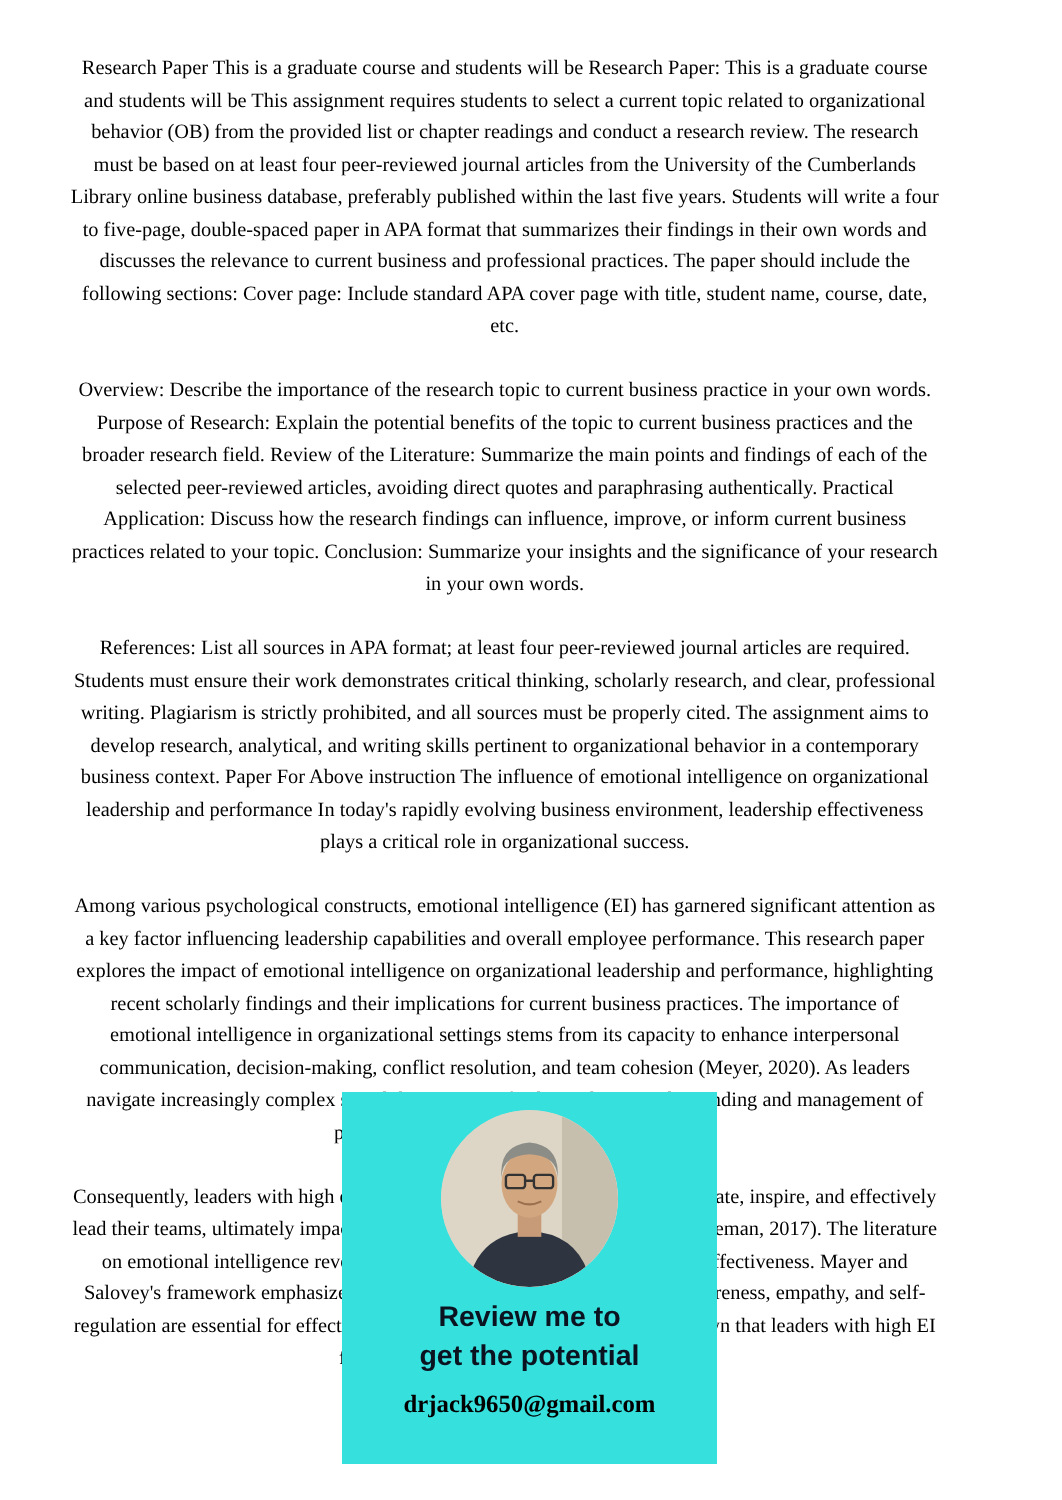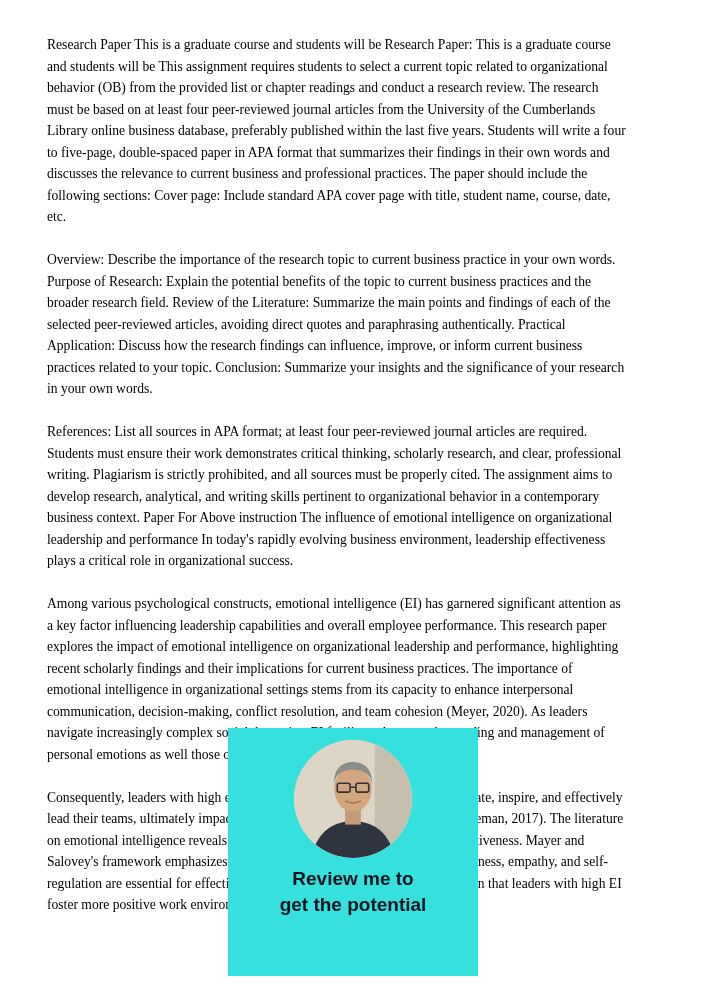--- a/index.html
+++ b/index.html
@@ -19,20 +19,21 @@
     left: 47px;
     top: 34px;
     width: 579px;
     color: #000000;
     font-size: 13.6px;
     line-height: 21.5px;
     text-align: left;
   }
   .doc-page p {
     margin: 0 0 21.5px 0;
+    text-align: center;
   }
   .overlay {
     position: absolute;
     left: 228px;
     top: 728px;
     width: 250px;
     height: 248px;
     background: #36e0dd;
     text-align: center;
     box-sizing: border-box;
@@ -92,13 +93,14 @@
         <rect x="63" y="44" width="13" height="9" rx="2" fill="none" stroke="#333333" stroke-width="1.6"></rect>
         <line x1="57" y1="48" x2="63" y2="48" stroke="#333333" stroke-width="1.6"></line>
         <path d="M52,62 Q60,66 68,62" fill="none" stroke="#9c6f4e" stroke-width="1.4"></path>
       </g>
     </svg>
   </div>
   <div class="headline">
     <div>Review me to</div>
     <div>get the potential</div>
   </div>
+  <div class="email">drjack9650@gmail.com</div>
 </div>
 
 </body></html>

